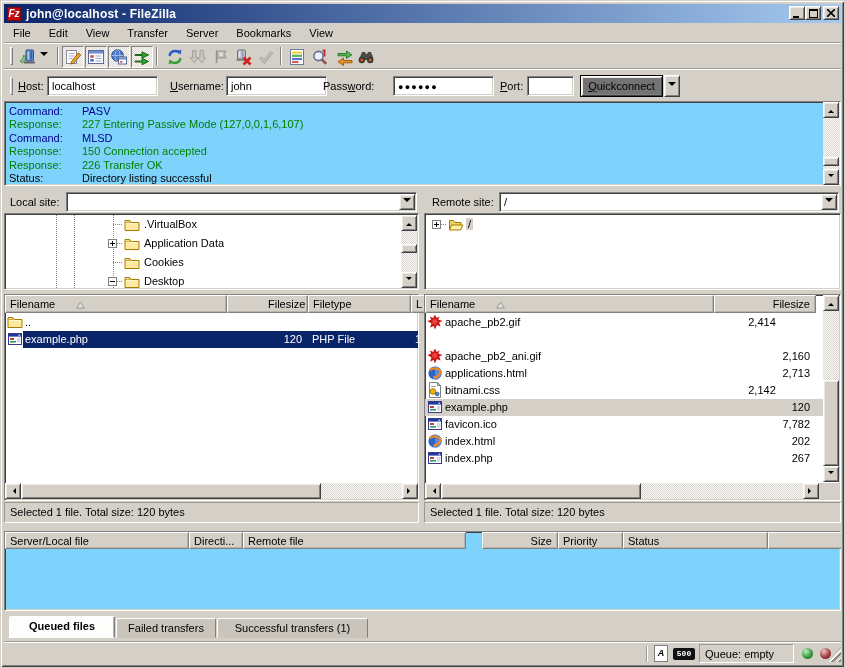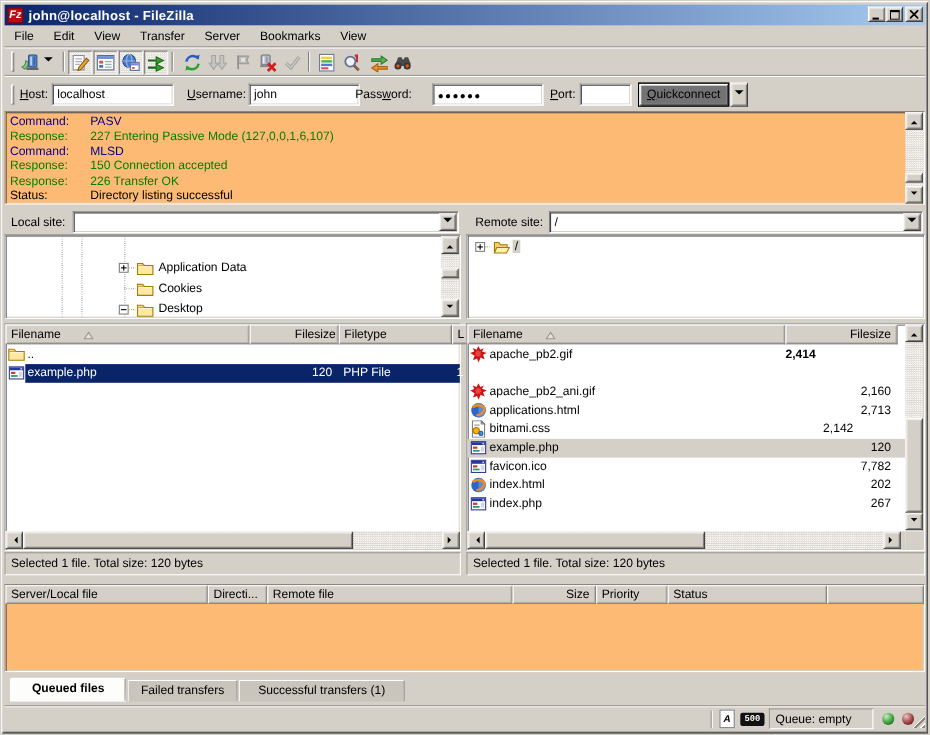--- a/index.html
+++ b/index.html
@@ -3,21 +3,21 @@
 <meta charset="utf-8">
 <style>
 * { margin:0; padding:0; box-sizing:border-box; }
 html,body { width:845px; height:668px; }
 body { position:relative; background:#d4d0c8; font-family:"Liberation Sans","DejaVu Sans",sans-serif; font-size:11px; color:#000; overflow:hidden; cursor:default; }
 .abs { position:absolute; }
 svg { display:block; }
 
 
 .raised { background:#d4d0c8; border:1px solid; border-color:#fff #404040 #404040 #fff; box-shadow: inset 1px 1px 0 #ece9e2, inset -1px -1px 0 #808080; }
-.sunken2 { background:#fdba74; border:1px solid; border-color:#808080 #fff #fff #808080; box-shadow: inset 1px 1px 0 #404040, inset -1px -1px 0 #d4d0c8; }
+.sunken2 { background:#7dd3fc; border:1px solid; border-color:#808080 #fff #fff #808080; box-shadow: inset 1px 1px 0 #404040, inset -1px -1px 0 #d4d0c8; }
 .track { background: conic-gradient(#fcfcfc 25%, #d9d5cd 0 50%, #fcfcfc 0 75%, #d9d5cd 0) 0 0/2px 2px; }
 
 
 #frame { position:absolute; inset:0; border:1px solid #d4d0c8; box-shadow: inset 1px 1px 0 #ffffff, inset -1px -1px 0 #404040, inset 2px 2px 0 #d4d0c8, inset -2px -2px 0 #808080, inset 3px 3px 0 #d4d0c8, inset -3px -3px 0 #d4d0c8; pointer-events:none; z-index:90; }
 
 
 #titlebar { left:4px; top:4px; width:837px; height:19px; background:linear-gradient(90deg,#0a246a,#a6caf0); display:flex; align-items:center; }
 #fz-logo { width:14px; height:14px; margin-left:3px; background:#bf0a12; border:1px solid #7e060c; color:#fff; font-weight:bold; font-style:italic; font-size:10px; line-height:12px; text-align:center; }
 #title-text { color:#fff; font-weight:bold; font-size:12px; margin-left:5px; white-space:nowrap; letter-spacing:0.2px; }
 .tb-ctl { position:absolute; top:2px; width:16px; height:14px; display:flex; align-items:center; justify-content:center; }
@@ -359,20 +359,31 @@
     <div class="site-label" style="left: 10px;">Local site:</div>
     <div class="combo sunken2" style="left: 66px; width: 351px;">
       <div class="combo-btn raised" style="top: 1px; right: 1px;">
         <div class="tri-d"></div>
       </div>
     </div>
     <div class="treebox sunken2" style="left: 4px; width: 415px;">
       <div class="tree-vguide" style="left: 51px;"></div>
       <div class="tree-vguide" style="left: 69px;"></div>
       <div class="tree-vguide" style="left: 108px;"></div>
+      <div class="tree-row" style="top: 1px;">
+        <div class="tree-hguide" style="left: 108px; width: 10px; top: 9px;"></div>
+        <div class="tree-icon" style="left: 119px;">
+          <svg width="16" height="16" viewBox="0 0 16 16">
+            <path d="M1 13.5V3.5h4.8l1.6 2H15v8z" fill="#ffe9a2" stroke="#a67c00"></path>
+            <path d="M1 5.5h5.6l-1.4-1.8" fill="#f7d980" stroke="#c79a30" stroke-width="0.8"></path>
+            <path d="M2 6.5h12" stroke="#fff6d0"></path>
+          </svg>
+        </div>
+        <div class="tree-label" style="left: 137px;">.VirtualBox</div>
+      </div>
       <div class="tree-row" style="top: 20px;">
         <div class="tree-hguide" style="left: 108px; width: 10px; top: 9px;"></div>
         <div class="tree-exp plus" style="left: 103px;">
           <i></i>
           <i class="v"></i>
         </div>
         <div class="tree-icon" style="left: 119px;">
           <svg width="16" height="16" viewBox="0 0 16 16">
             <path d="M1 13.5V3.5h4.8l1.6 2H15v8z" fill="#ffe9a2" stroke="#a67c00"></path>
             <path d="M1 5.5h5.6l-1.4-1.8" fill="#f7d980" stroke="#c79a30" stroke-width="0.8"></path>
@@ -500,21 +511,21 @@
         <div class="hcell hright" style="width: 102px;"><span>Filesize</span></div>
       </div>
       <div class="lrow" style="top: 19px; width: 398px;">
         <div class="ficon">
           <svg width="16" height="16" viewBox="0 0 16 16">
             <path d="M8 0.5l1.6 3.4 3.2-1.4-1.6 3L15.5 7l-3.4 1.5 1.5 4-3.7-1.6L8 15.5l-1.3-3.6L3 13.4l1.5-3.9L0.5 7l3.7-1.4L2.7 2.4l3.5 1.5z" fill="#cc1111"></path>
             <path d="M8 4l0.8 1.7 1.8-0.5-0.9 1.6 1.6 1.2-1.9 0.6 0.6 1.9-1.8-0.9-0.9 1.7-0.5-1.9-2 0.4 1-1.8-1.5-1.2 1.9-0.5-0.5-1.9 1.6 0.8z" fill="#e84444"></path>
           </svg>
         </div>
         <div class="lcell" style="left: 20px; width: 269px;">apache_pb2.gif</div>
-        <div class="lcell" style="left: 289px; width: 96px; text-align: left; font-weight: bold;">2,414</div>
+        <div class="lcell" style="left: 289px; width: 96px; text-align: center;">2,414</div>
       </div>
       <div class="lrow" style="top: 53px; width: 398px;">
         <div class="ficon">
           <svg width="16" height="16" viewBox="0 0 16 16">
             <path d="M8 0.5l1.6 3.4 3.2-1.4-1.6 3L15.5 7l-3.4 1.5 1.5 4-3.7-1.6L8 15.5l-1.3-3.6L3 13.4l1.5-3.9L0.5 7l3.7-1.4L2.7 2.4l3.5 1.5z" fill="#cc1111"></path>
             <path d="M8 4l0.8 1.7 1.8-0.5-0.9 1.6 1.6 1.2-1.9 0.6 0.6 1.9-1.8-0.9-0.9 1.7-0.5-1.9-2 0.4 1-1.8-1.5-1.2 1.9-0.5-0.5-1.9 1.6 0.8z" fill="#e84444"></path>
           </svg>
         </div>
         <div class="lcell" style="left: 20px; width: 269px;">apache_pb2_ani.gif</div>
         <div class="lcell" style="left: 289px; width: 96px; text-align: right;">2,160</div>
@@ -623,21 +634,21 @@
       <div style="position: absolute; left: 394px; right: 17px; bottom: 0px; height: 17px; background: rgb(212, 208, 200);"></div>
     </div>
     <div class="status-strip" style="left: 424px; width: 417px;">Selected 1 file. Total size: 120 bytes</div>
   </div>
 
 <div id="queuebox" class="abs sunken2">
   <div id="queue-head">
       <div class="hcell" style="width: 184px;"><span>Server/Local file</span></div>
       <div class="hcell" style="width: 54px;"><span>Directi...</span></div>
       <div class="hcell" style="width: 223px;"><span>Remote file</span></div>
-      <div class="hcell hright" style="width: 76px;"><span>Size</span></div>
+      <div class="hcell hright" style="width: 76px; margin-left: 16px;"><span>Size</span></div>
       <div class="hcell" style="width: 65px;"><span>Priority</span></div>
       <div class="hcell" style="width: 145px;"><span>Status</span></div>
       <div class="hcell" style="width: 88px;"></div>
     </div>
 </div>
 <div id="qtabs">
     <div class="abs qtab active" style="left: 9px; width: 106px;">Queued files</div>
     <div class="abs qtab" style="left: 116px; width: 100px;">Failed transfers</div>
     <div class="abs qtab" style="left: 217px; width: 151px;">Successful transfers (1)</div>
   </div>

